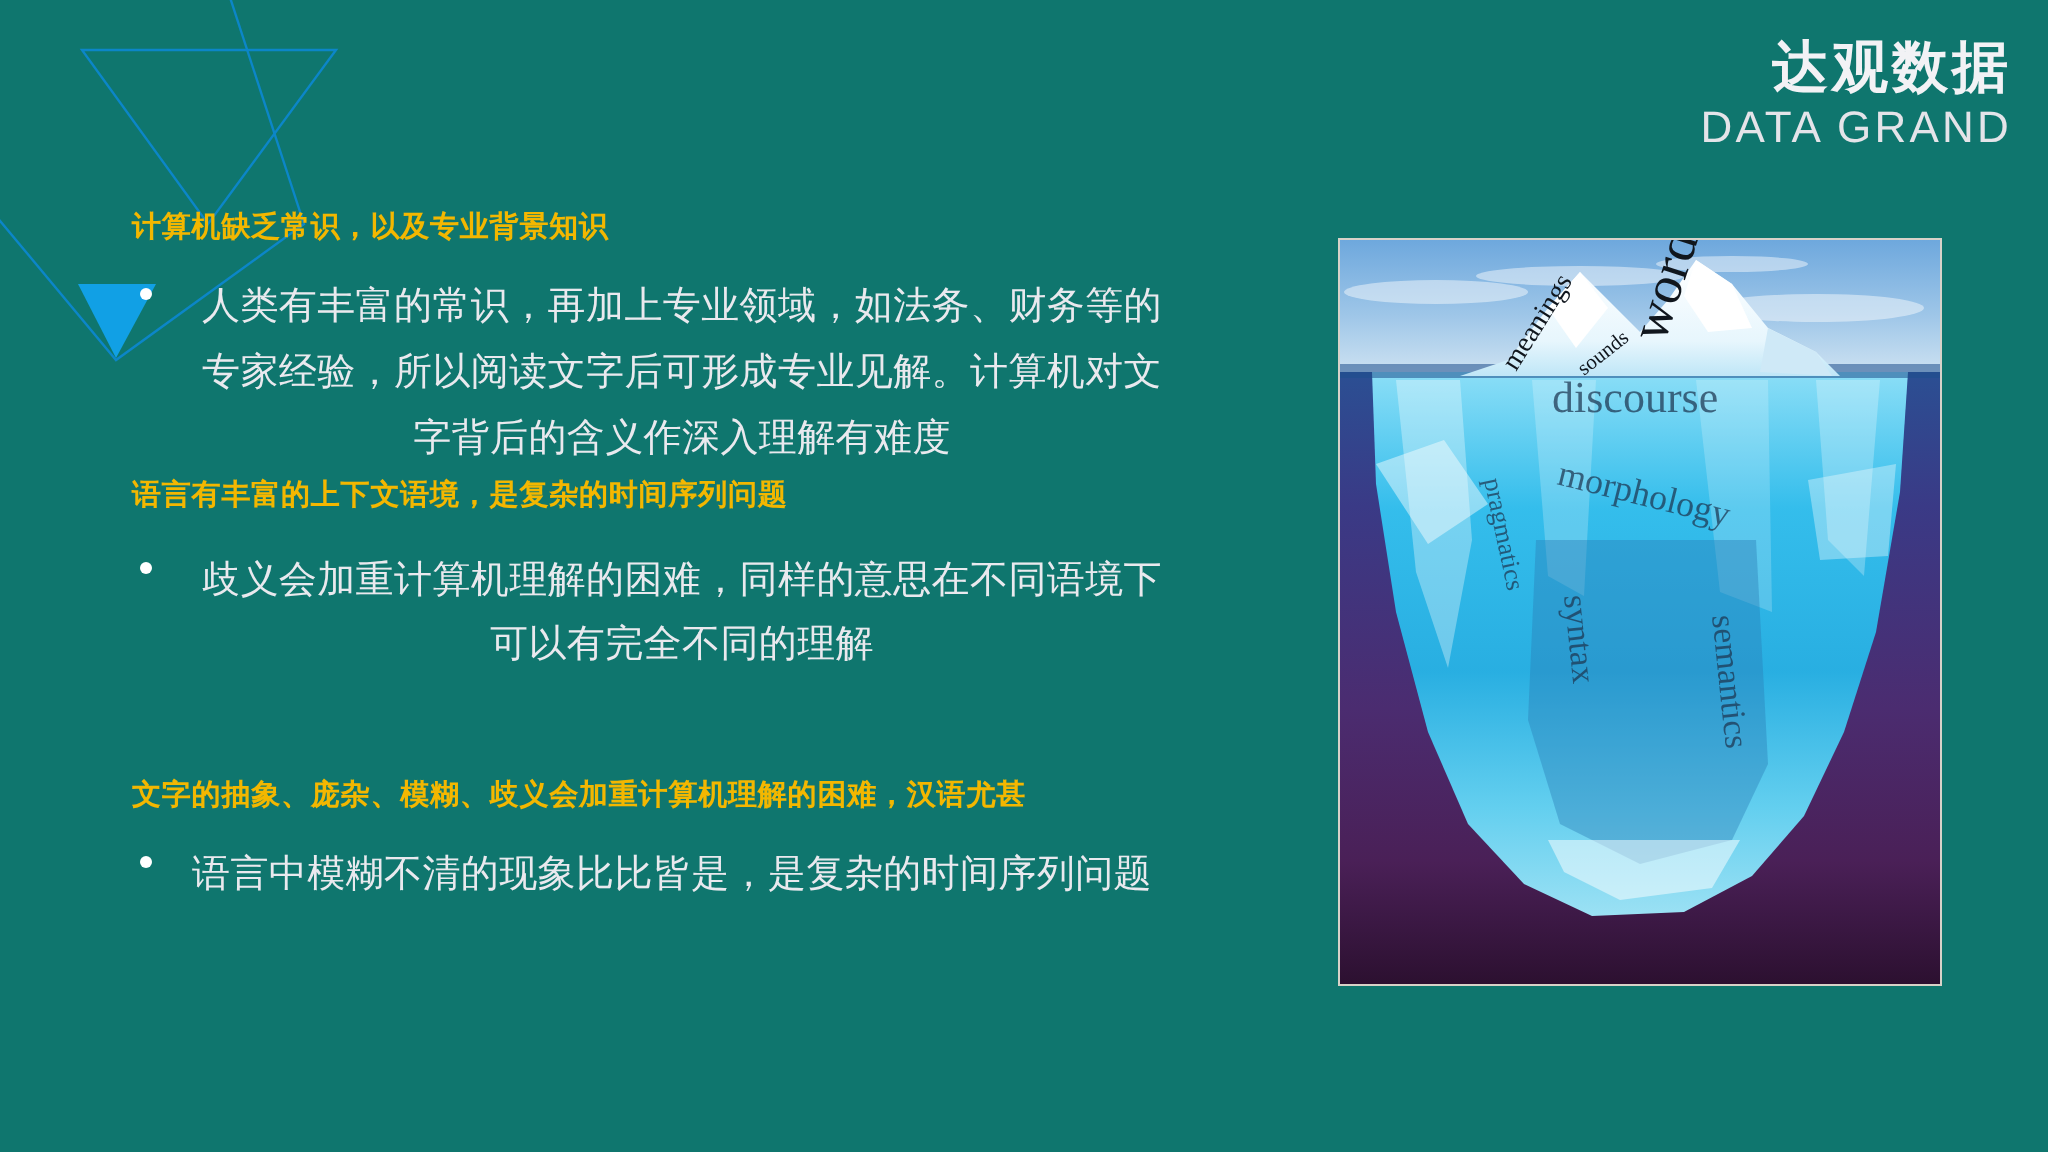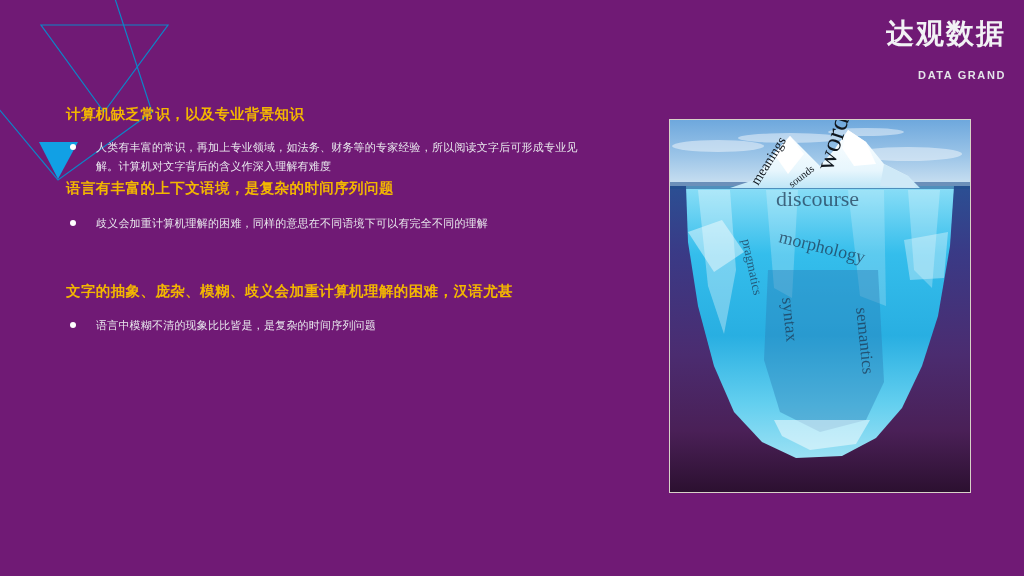--- a/index.html
+++ b/index.html
@@ -4,21 +4,21 @@
 <style>
   html, body {
     margin: 0;
     padding: 0;
     background: #000;
   }
   #slide {
     position: relative;
     width: 1024px;
     height: 576px;
-    background: #701a75;
+    background: #0f766e;
     overflow: hidden;
     font-family: "Liberation Sans", "DejaVu Sans", sans-serif;
   }
 
   
   #deco {
     position: absolute;
     left: 0; top: 0;
     width: 260px; height: 230px;
     pointer-events: none;
@@ -35,23 +35,23 @@
   #logo .logo-cn {
     display: block;
     font-size: 28px;
     font-weight: bold;
     letter-spacing: 2px;
     color: #f2f2f5;
     font-family: "DejaVu Sans", "Liberation Sans", sans-serif;
   }
   #logo .logo-en {
     display: block;
-    margin-top: 22px;
-    font-size: 11px;
-    font-weight: bold;
+    margin-top: 5px;
+    font-size: 22px;
+    font-weight: normal;
     letter-spacing: 1.6px;
     color: #e4e4e9;
   }
 
   
   #content {
     position: absolute;
     left: 66px;
     top: 104px;
     width: 520px;
@@ -81,23 +81,24 @@
     width: 6px;
     height: 6px;
     border-radius: 50%;
     background: #ffffff;
     margin-top: 6px;
     margin-right: 20px;
     margin-left: 4px;
   }
   .bullet-text {
     color: #e9e9ee;
-    font-size: 11px;
+    font-size: 19px;
     line-height: 1.72;
     letter-spacing: .2px;
+    text-align: center;
   }
 
   
   #picture {
     position: absolute;
     left: 669px;
     top: 119px;
     width: 302px;
     height: 374px;
     border: 1px solid #d8d2c8;

